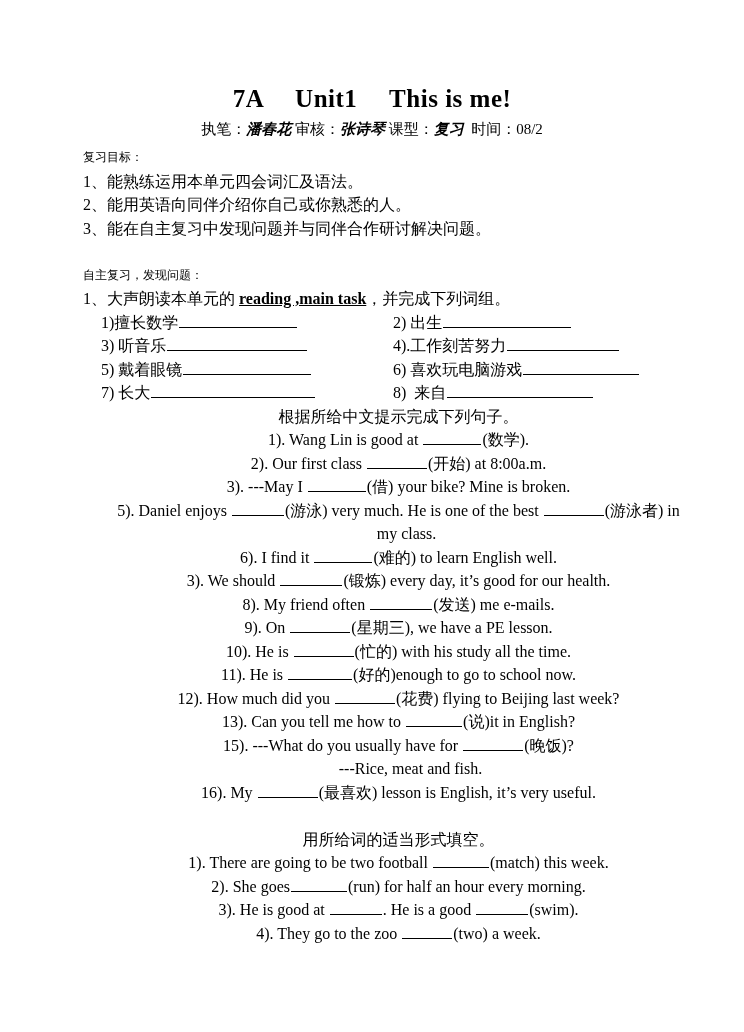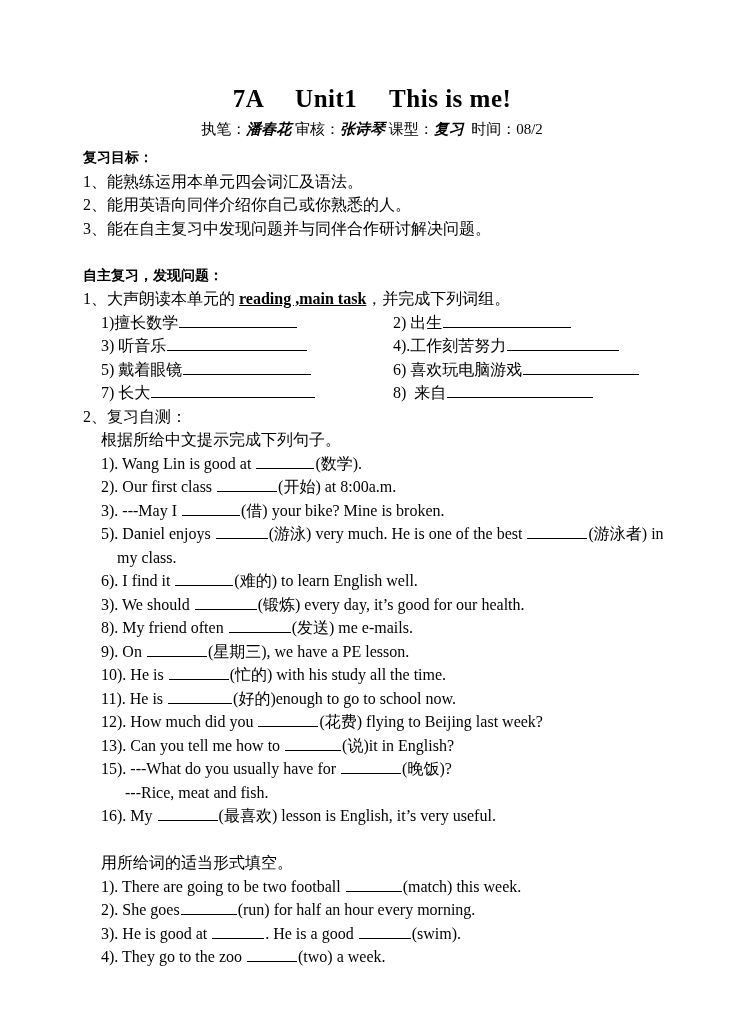--- a/index.html
+++ b/index.html
@@ -48,36 +48,36 @@
     font-style: italic;
   }
 
   
   .body-area {
     padding-left: 75px;
     padding-right: 40px;
     padding-top: 9px;
   }
   .h-bold {
-    font-size: 14px;
-    font-weight: bold;
+    font-size: 12px;
+    font-weight: normal;
     line-height: 23.5px;
     margin: 0;
     white-space: pre;
   }
   .line {
     font-size: 16px;
     line-height: 23.5px;
     margin: 0;
     white-space: pre;
   }
   .spacer {
     height: 23.5px;
   }
-  .indent1 { padding-left: 18px; }
+  .indent1 { padding-left: 18px; text-align: center; }
   .bold-inline { font-weight: bold; text-decoration: underline; }
 
   
   .phrase-grid {
     padding-left: 18px;
   }
   .phrase-row {
     display: flex;
     line-height: 23.5px;
     font-size: 16px;
@@ -140,21 +140,20 @@
       <div class="phrase-row">
         <span class="phrase-cell left"><span>5)</span><span> 戴着眼镜</span><span class="blank-rule" style="width: 128px;"></span></span>
         <span class="phrase-cell right"><span>6)</span><span> 喜欢玩电脑游戏</span><span class="blank-rule" style="width: 116px;"></span></span>
       </div>
       <div class="phrase-row">
         <span class="phrase-cell left"><span>7)</span><span> 长大</span><span class="blank-rule" style="width: 164px;"></span></span>
         <span class="phrase-cell right"><span>8)</span><span>  来自</span><span class="blank-rule" style="width: 146px;"></span></span>
       </div>
     </div>
 
-    <p class="line">2、复习自测：</p>
     <p class="line indent1">根据所给中文提示完成下列句子。</p>
 
     <div class="indent1" id="sentence-list">
         <p class="line"><span>1). Wang Lin is good at </span><span class="ib" style="width: 58px;"></span><span>(数学).</span></p>
         <p class="line"><span>2). Our first class </span><span class="ib" style="width: 60px;"></span><span>(开始) at 8:00a.m.</span></p>
         <p class="line"><span>3). ---May I </span><span class="ib" style="width: 58px;"></span><span>(借) your bike? Mine is broken.</span></p>
         <p class="line"><span>5). Daniel enjoys </span><span class="ib" style="width: 52px;"></span><span>(游泳) very much. He is one of the best </span><span class="ib" style="width: 60px;"></span><span>(游泳者) in</span></p>
         <p class="line"><span>    my class.</span></p>
         <p class="line"><span>6). I find it </span><span class="ib" style="width: 58px;"></span><span>(难的) to learn English well.</span></p>
         <p class="line"><span>3). We should </span><span class="ib" style="width: 62px;"></span><span>(锻炼) every day, it’s good for our health.</span></p>

